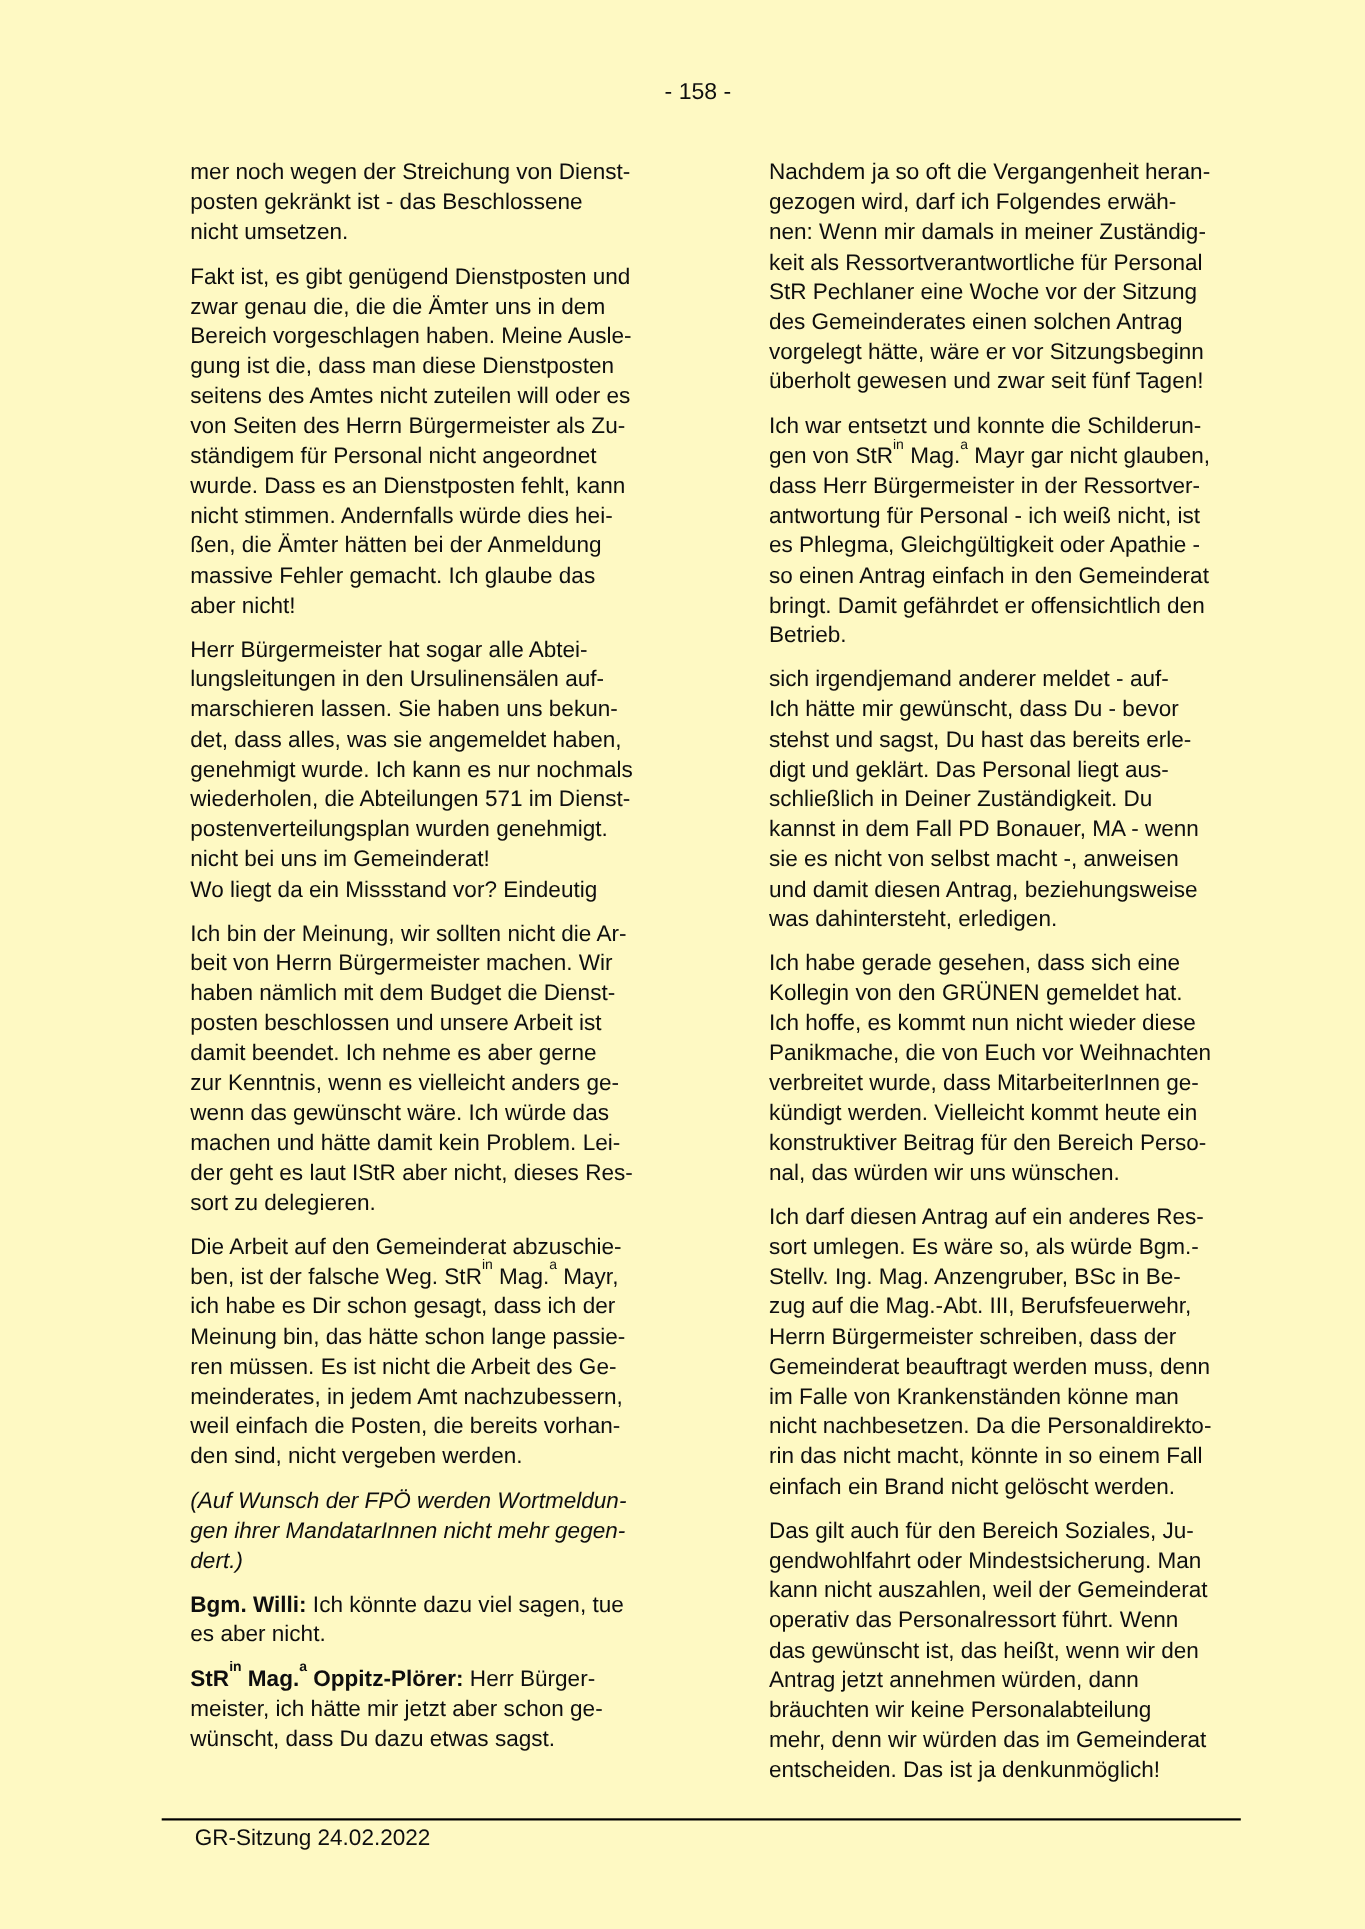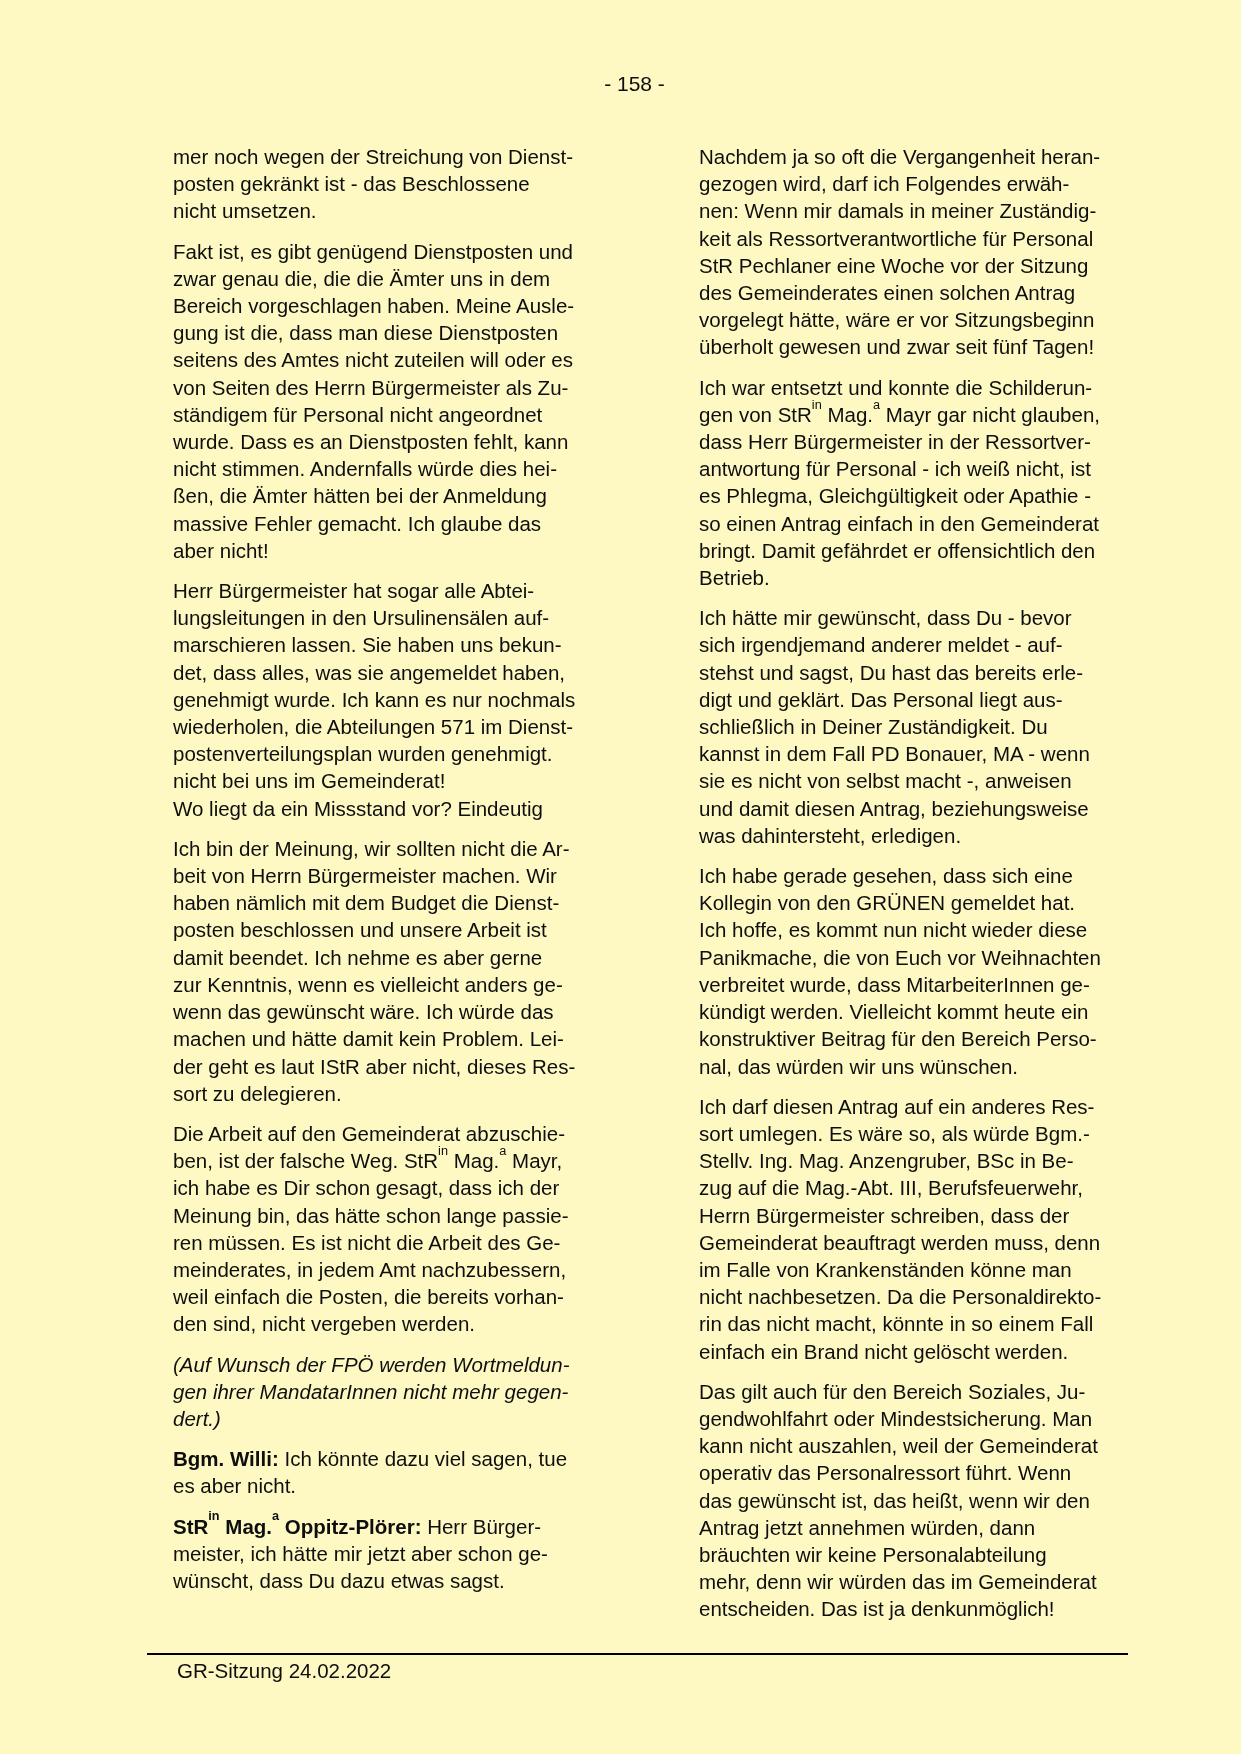--- a/index.html
+++ b/index.html
@@ -161,22 +161,22 @@
           <span class="tline">Ich war entsetzt und konnte die Schilderun-</span>
           <span class="tline">gen von StR<sup>in</sup> Mag.<sup>a</sup> Mayr gar nicht glauben,</span>
           <span class="tline">dass Herr Bürgermeister in der Ressortver-</span>
           <span class="tline">antwortung für Personal - ich weiß nicht, ist</span>
           <span class="tline">es Phlegma, Gleichgültigkeit oder Apathie -</span>
           <span class="tline">so einen Antrag einfach in den Gemeinderat</span>
           <span class="tline">bringt. Damit gefährdet er offensichtlich den</span>
           <span class="tline">Betrieb.</span>
         </p>
         <p class="para">
+          <span class="tline">sich irgendjemand anderer meldet - auf-</span>
           <span class="tline">Ich hätte mir gewünscht, dass Du - bevor</span>
-          <span class="tline">sich irgendjemand anderer meldet - auf-</span>
           <span class="tline">stehst und sagst, Du hast das bereits erle-</span>
           <span class="tline">digt und geklärt. Das Personal liegt aus-</span>
           <span class="tline">schließlich in Deiner Zuständigkeit. Du</span>
           <span class="tline">kannst in dem Fall PD Bonauer, MA - wenn</span>
           <span class="tline">sie es nicht von selbst macht -, anweisen</span>
           <span class="tline">und damit diesen Antrag, beziehungsweise</span>
           <span class="tline">was dahintersteht, erledigen.</span>
         </p>
         <p class="para">
           <span class="tline">Ich habe gerade gesehen, dass sich eine</span>

